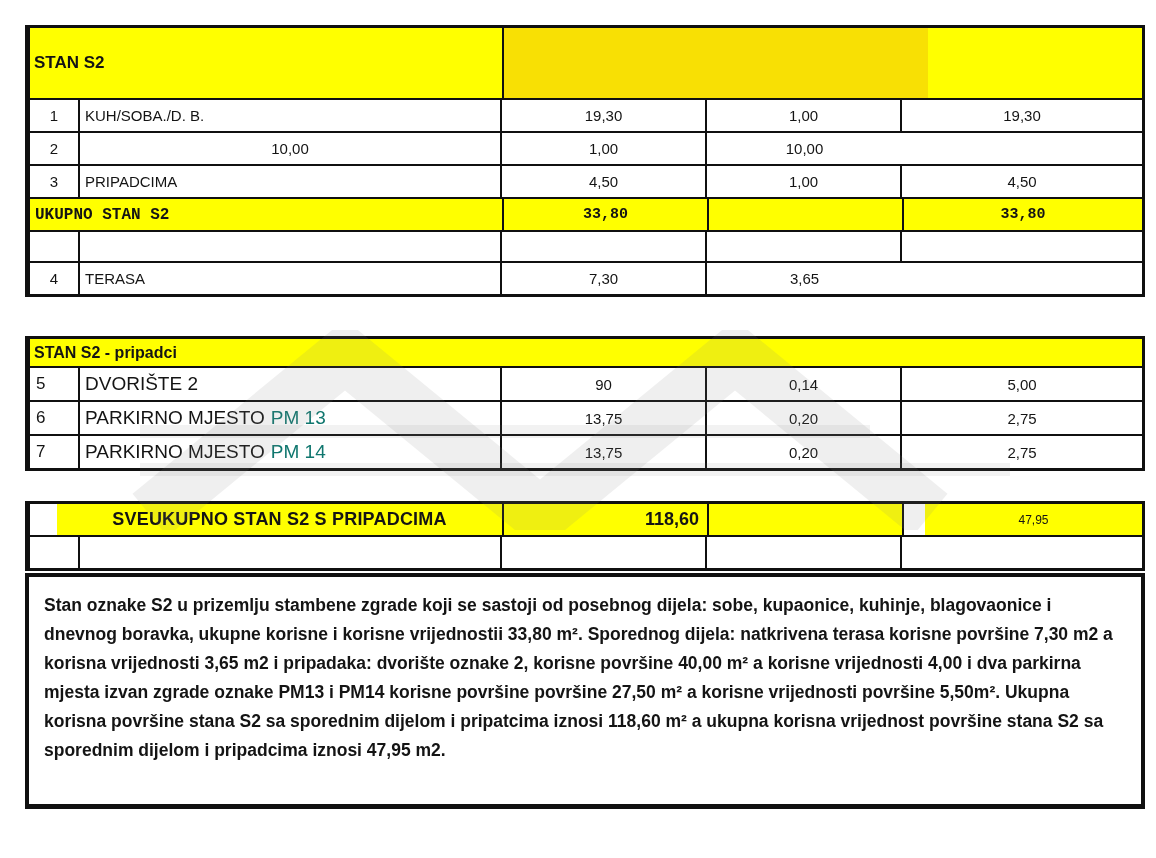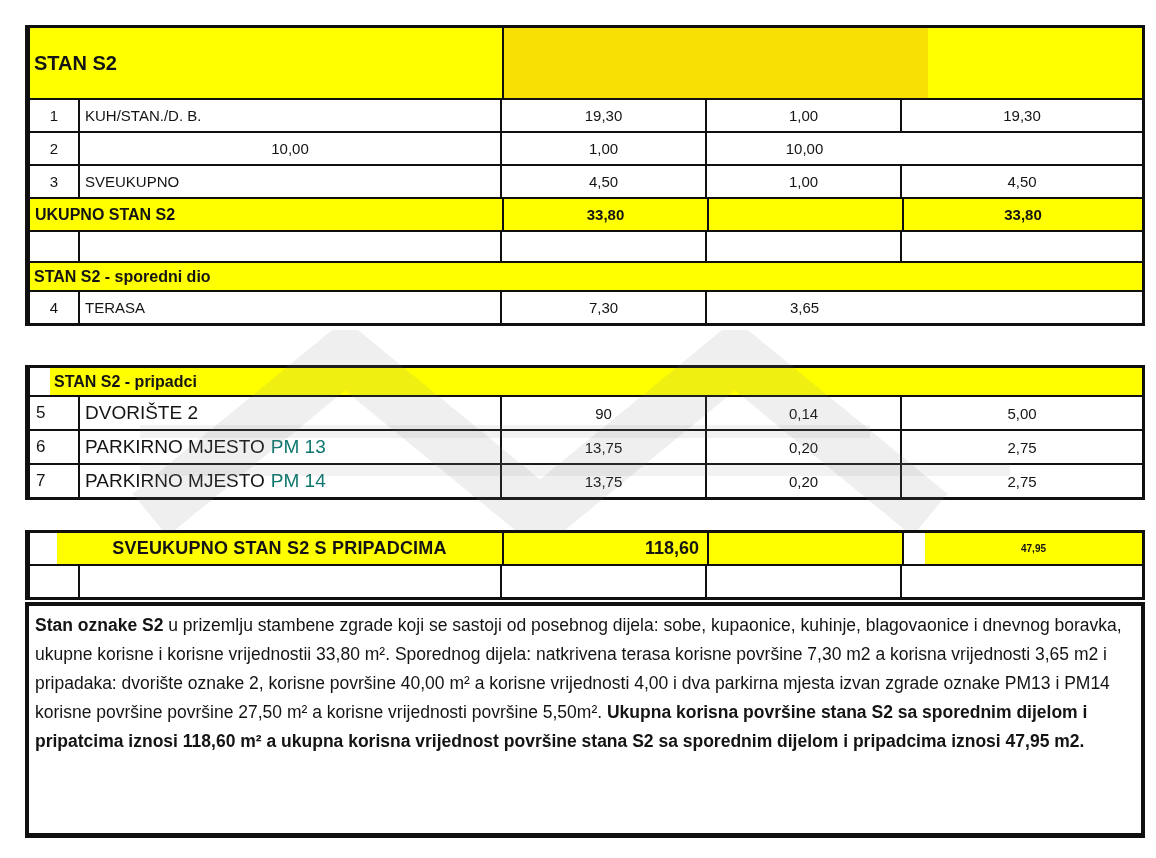--- a/index.html
+++ b/index.html
@@ -47,40 +47,40 @@
   .hdr{
     display:grid;
     grid-template-columns:474px 424px 1fr;
     height:70px;
   }
   .hdr .title-cell{
     background:#FFFF00;
     border-right:2px solid #101010;
     display:flex;align-items:center;
     padding-left:4px;
-    font-weight:bold;font-size:20px;
+    font-weight:bold;font-size:17px;
   }
   .hdr .mid-cell{background:#F8E004;}
   .hdr .end-cell{background:#FFFF00;}
   .yellow{background:#FFFF00;}
   .bold{font-weight:bold;}
   .band{
     display:flex;align-items:center;
     background:#FFFF00;
     font-weight:bold;font-size:16px;
     padding-left:4px;
   }
   .big-name{font-size:19px;}
   .num-left{justify-content:flex-start;padding-left:6px;font-size:17px;}
   .code{color:#0f766e;margin-left:6px;}
   .grand-label{
     justify-content:center;font-weight:bold;font-size:18px;letter-spacing:.2px;margin-left:27px;
   }
   .grand-area{font-weight:bold;font-size:18px;}
-  .grand-val{font-weight:bold;font-size:10px;margin-left:21px;}
+  .grand-val{font-weight:normal;font-size:12px;margin-left:21px;}
   .gap38{height:39px;}
   .gap30{height:30px;}
   .gap2{height:2px;}
   .descbox{
     width:1120px;
     box-sizing:border-box;
     border:4px solid #101010;
     border-bottom-width:5px;
     min-height:236px;
     padding:5px 12px 0 6px;
@@ -102,70 +102,67 @@
 
   <div class="tbl">
     <div class="hdr">
       <div class="title-cell">STAN S2</div>
       <div class="mid-cell"></div>
       <div class="end-cell"></div>
     </div>
 
     <div class="row">
       <div class="cell h31 center">1</div>
-      <div class="cell h31 left">KUH/STAN./D. B.</div>
+      <div class="cell h31 left">KUH/SOBA./D. B.</div>
       <div class="cell h31 center">19,30</div>
       <div class="cell h31 center">1,00</div>
       <div class="cell h31 center last">19,30</div>
     </div>
     <div class="row">
       <div class="cell h31 center">2</div>
       <div class="cell h31 center">10,00</div>
       <div class="cell h31 center">1,00</div>
       <div class="cell h31 center last">10,00</div>
     </div>
     <div class="row">
       <div class="cell h31 center">3</div>
-      <div class="cell h31 left">SVEUKUPNO</div>
+      <div class="cell h31 left">PRIPADCIMA</div>
       <div class="cell h31 center">4,50</div>
       <div class="cell h31 center">1,00</div>
       <div class="cell h31 center last">4,50</div>
     </div>
 
-    <div class="row" style="grid-template-columns:474px 205px 195px 1fr;">
+    <div class="row" style="grid-template-columns:474px 205px 195px 1fr;font-family:Liberation Mono, monospace;">
       <div class="cell h31 left yellow bold" style="font-size:16px">UKUPNO STAN S2</div>
       <div class="cell h31 center yellow bold">33,80</div>
       <div class="cell h31 center yellow"></div>
       <div class="cell h31 center yellow bold last">33,80</div>
     </div>
 
     <div class="row">
       <div class="cell h29"></div>
       <div class="cell h29"></div>
       <div class="cell h29"></div>
       <div class="cell h29"></div>
       <div class="cell h29 last"></div>
     </div>
 
-    <div class="row" style="grid-template-columns:1fr;">
-      <div class="band h27">STAN S2 - sporedni dio</div>
-    </div>
 
     <div class="row">
       <div class="cell h31 center">4</div>
       <div class="cell h31 left">TERASA</div>
       <div class="cell h31 center">7,30</div>
       <div class="cell h31 center last">3,65</div>
     </div>
   </div>
 
   <div class="gap38"></div>
 
   <div class="tbl">
-    <div class="row first" style="grid-template-columns:1fr;margin-left:20px;">
+    <div class="row first" style="grid-template-columns:1fr;">
       <div class="band h27">STAN S2 - pripadci</div>
     </div>
 
     <div class="row">
       <div class="cell h32 num-left">5</div>
       <div class="cell h32 left big-name">
         <span>DVORIŠTE 2</span>
         <span class="code"></span>
       </div>
       <div class="cell h32 center">90</div>
@@ -208,21 +205,21 @@
       <div class="cell h31"></div>
       <div class="cell h31"></div>
       <div class="cell h31"></div>
       <div class="cell h31 last"></div>
     </div>
   </div>
 
   <div class="gap2"></div>
 
   <div class="descbox">
-    <p class="desc" style="margin:0;">
+    <p class="desc" style="margin:9px;font-weight:bold;">
       <b>Stan oznake  S2</b><span> u prizemlju stambene zgrade koji se sastoji od posebnog dijela: sobe, kupaonice, kuhinje, blagovaonice i dnevnog boravka, ukupne korisne i korisne vrijednostii 33,80 m². Sporednog dijela: natkrivena terasa korisne površine 7,30 m2 a korisna vrijednosti 3,65 m2 i pripadaka: dvorište oznake 2, korisne površine 40,00 m² a korisne vrijednosti 4,00 i dva parkirna mjesta izvan zgrade oznake PM13 i PM14 korisne površine površine 27,50 m² a korisne vrijednosti površine 5,50m². </span><b>Ukupna korisna površine stana S2 sa sporednim dijelom i pripatcima iznosi 118,60 m² a ukupna korisna vrijednost površine stana S2 sa sporednim dijelom i pripadcima iznosi 47,95 m2.</b>
     </p>
   </div>
 
   <svg class="watermark" viewBox="0 0 1156 200">
     <path d="M150 185 L345 25 L540 185 L735 25 L930 185" fill="none" stroke="rgba(130,130,130,0.13)" stroke-width="55" stroke-linejoin="miter"></path>
     <rect x="140" y="95" width="730" height="13" fill="rgba(130,130,130,0.10)"></rect>
     <rect x="140" y="133" width="870" height="13" fill="rgba(130,130,130,0.10)"></rect>
   </svg>
 

